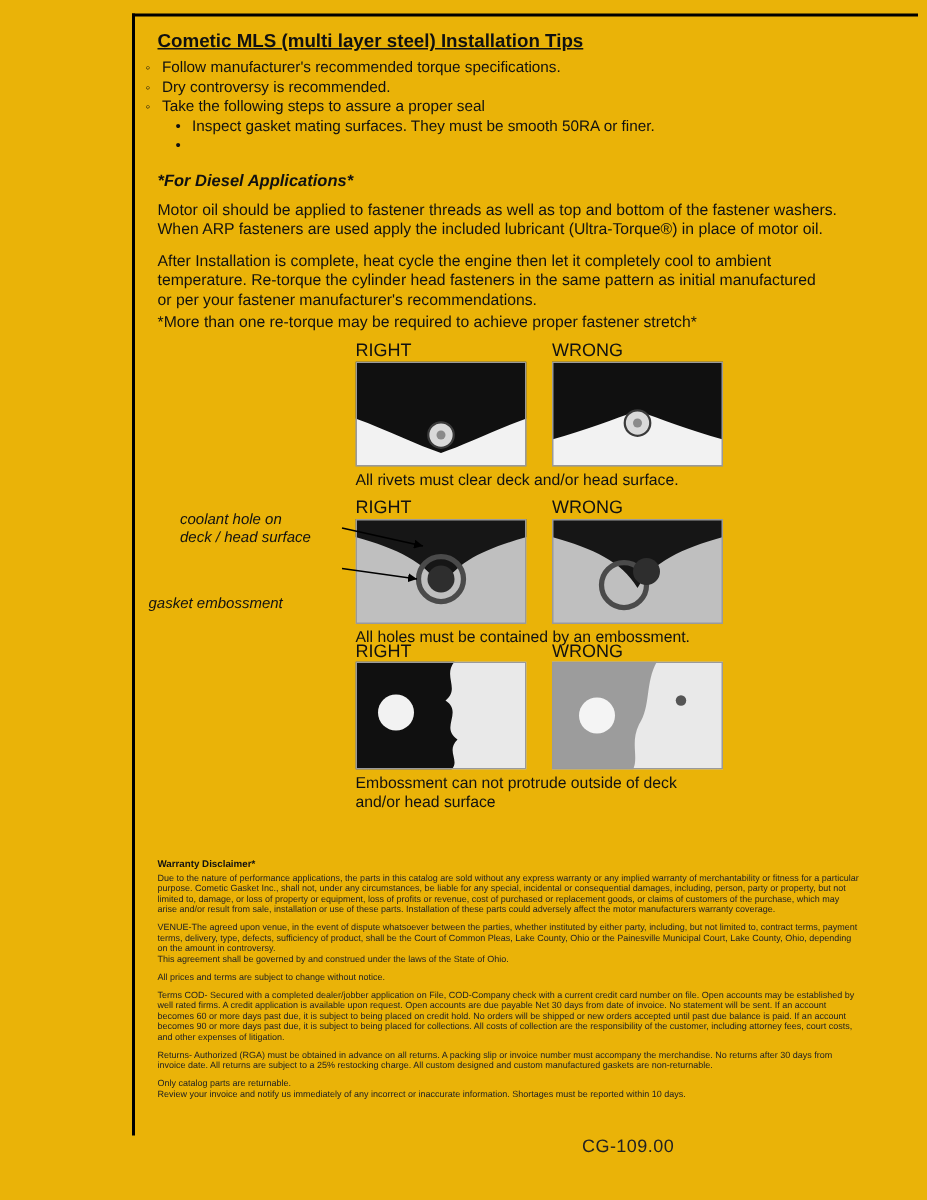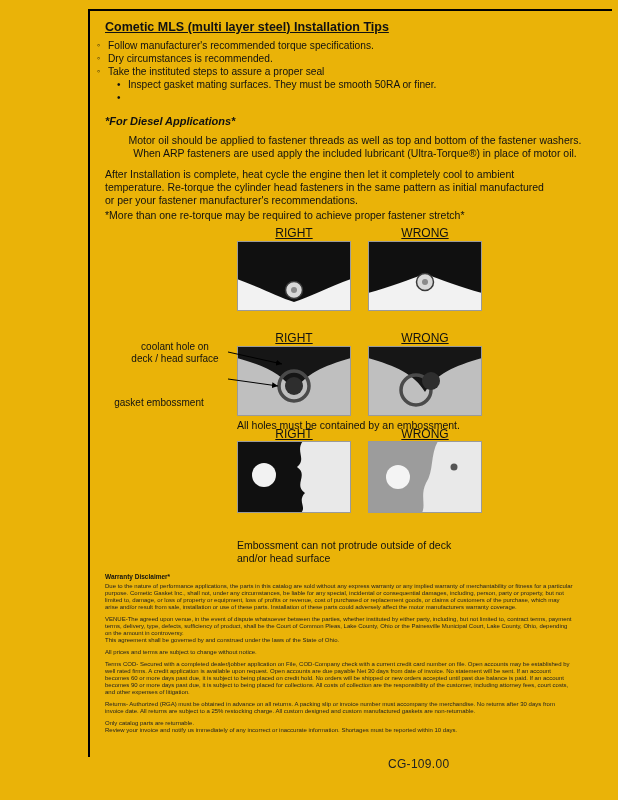--- a/index.html
+++ b/index.html
@@ -20,42 +20,42 @@
   }
 
   .bullets{position:absolute;left:97px;top:39px;width:505px;font-size:10.2px;}
   .bullet-row{display:flex;align-items:flex-start;height:13px;line-height:13px;}
   .bullet-row .marker{width:11px;flex:0 0 11px;text-align:left;font-size:9px;}
   .bullet-row.sub{margin-left:20px;}
   .bullet-row.sub .marker{font-size:10px;}
 
   .diesel-heading{position:absolute;left:105px;top:115px;margin:0;font-size:11px;font-weight:bold;font-style:italic;}
   .body-para{position:absolute;left:105px;margin:0;width:500px;font-size:10.5px;line-height:13px;white-space:pre-line;}
-  .para1{top:134px;text-align:center;}
+  .para1{top:134px;}
   .para2{top:168px;}
   .note{top:209px;}
 
-  .dg-header{position:absolute;width:114px;text-align:center;font-size:12px;color:#111;text-decoration:underline;}
+  .dg-header{position:absolute;width:114px;font-size:12px;color:#111;}
   .panel{position:absolute;width:114px;height:70px;}
   .panel svg{display:block;}
   .dg-caption{position:absolute;left:237px;font-size:10.5px;line-height:13px;white-space:pre-line;}
 
   .col1{left:237px;}
   .col2{left:368px;}
   .row1-h{top:226px;}
   .row1-p{top:241px;}
   .cap1{top:314px;}
   .row2-h{top:331px;}
   .row2-p{top:346px;}
   .cap2{top:419px;}
   .row3-h{top:427px;}
   .row3-p{top:441px;}
-  .cap3{top:516px;margin-top:23px;}
+  .cap3{top:516px;}
 
-  .lbl{position:absolute;text-align:center;font-size:10px;line-height:12px;white-space:pre-line;}
+  .lbl{position:absolute;text-align:left;font-size:10px;line-height:12px;white-space:pre-line;font-style:italic;}
   .lbl-coolant{left:120px;top:341px;width:110px;}
   .lbl-emboss{left:99px;top:373px;width:120px;margin-top:24px;}
   .arrows{position:absolute;left:226px;top:344px;width:64px;height:48px;z-index:5;}
 
   .disclaimer{position:absolute;left:105px;top:573px;width:468px;}
   .disclaimer h2{margin:0 0 3px 0;font-size:6.5px;font-weight:bold;}
   .disclaimer p{margin:0 0 5px 0;font-size:6px;line-height:7px;white-space:pre-line;color:#222;}
 
   .footer-code{position:absolute;left:388px;top:757px;font-size:12px;color:#222;letter-spacing:0.3px;}
 </style>
@@ -68,25 +68,25 @@
 
   <h1 class="title">Cometic MLS (multi layer steel) Installation Tips</h1>
 
   <div class="bullets">
     <div class="bullet-row">
       <span class="marker">◦</span>
       <span>Follow manufacturer's recommended torque specifications.</span>
     </div>
     <div class="bullet-row">
       <span class="marker">◦</span>
-      <span>Dry circumstances is recommended.</span>
+      <span>Dry controversy is recommended.</span>
     </div>
     <div class="bullet-row">
       <span class="marker">◦</span>
-      <span>Take the instituted steps to assure a proper seal</span>
+      <span>Take the following steps to assure a proper seal</span>
     </div>
     <div class="bullet-row sub">
       <span class="marker">•</span>
       <span>Inspect gasket mating surfaces.  They must be smooth 50RA or finer.</span>
     </div>
     <div class="bullet-row sub">
       <span class="marker">•</span>
     </div>
   </div>
 
@@ -112,20 +112,21 @@
   </div>
   <div class="panel col2 row1-p">
     <svg width="114" height="70" viewBox="0 0 114 70">
       <rect x="0" y="0" width="114" height="70" fill="#101010"></rect>
       <path d="M0,70 L0,52 C22,46 42,38 57,33 C72,38 92,46 114,52 L114,70 Z" fill="#f2f2f2"></path>
       <circle cx="57" cy="41" r="8.5" fill="#d9d9d9" stroke="#3a3a3a" stroke-width="1.5"></circle>
       <circle cx="57" cy="41" r="3" fill="#8a8a8a"></circle>
       <rect x="0.5" y="0.5" width="113" height="69" fill="none" stroke="#9a9a9a"></rect>
     </svg>
   </div>
+  <div class="dg-caption cap1">All rivets must clear deck and/or head surface.</div>
 
   <div class="dg-header col1 row2-h">RIGHT</div>
   <div class="dg-header col2 row2-h">WRONG</div>
 
   <div class="lbl lbl-coolant">coolant hole on
 deck / head surface</div>
   <div class="lbl lbl-emboss">gasket embossment</div>
   <svg class="arrows" viewBox="0 0 64 48">
     <defs>
       <marker id="ah" markerWidth="7" markerHeight="6" refX="6" refY="3" orient="auto">

